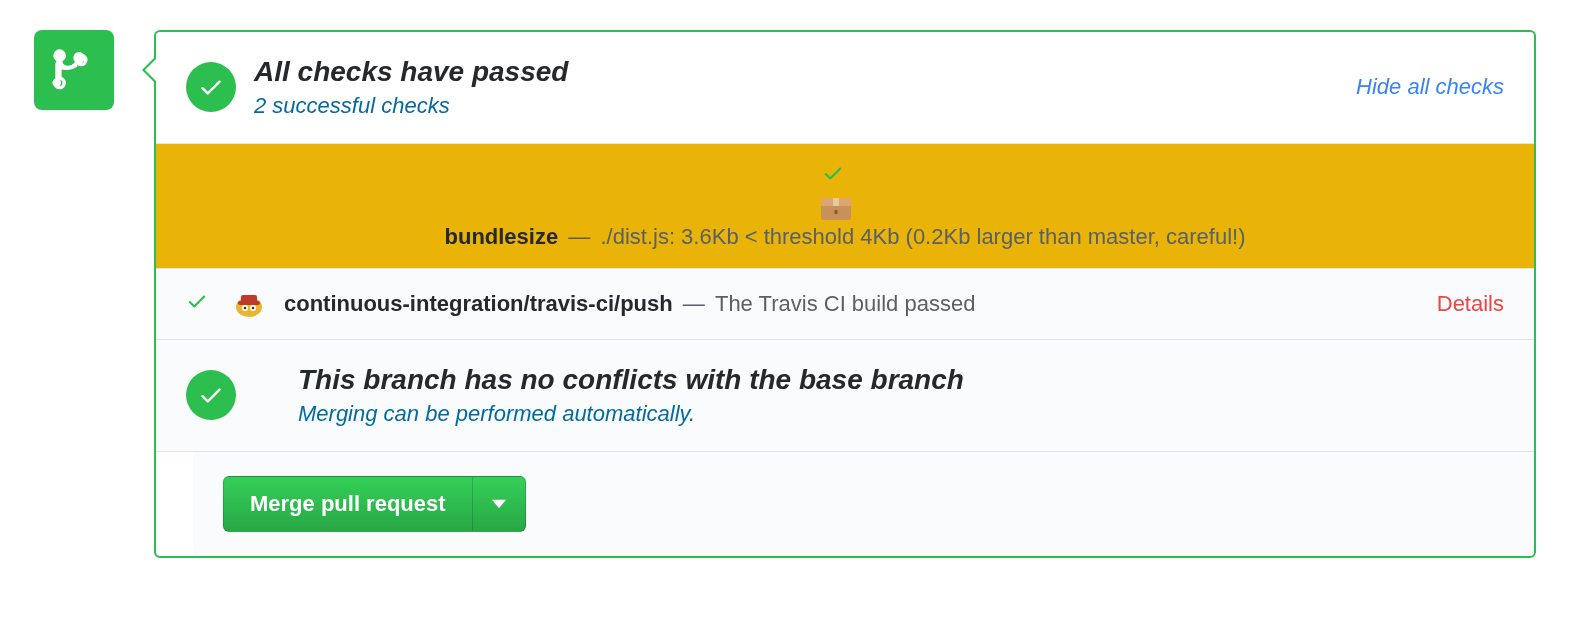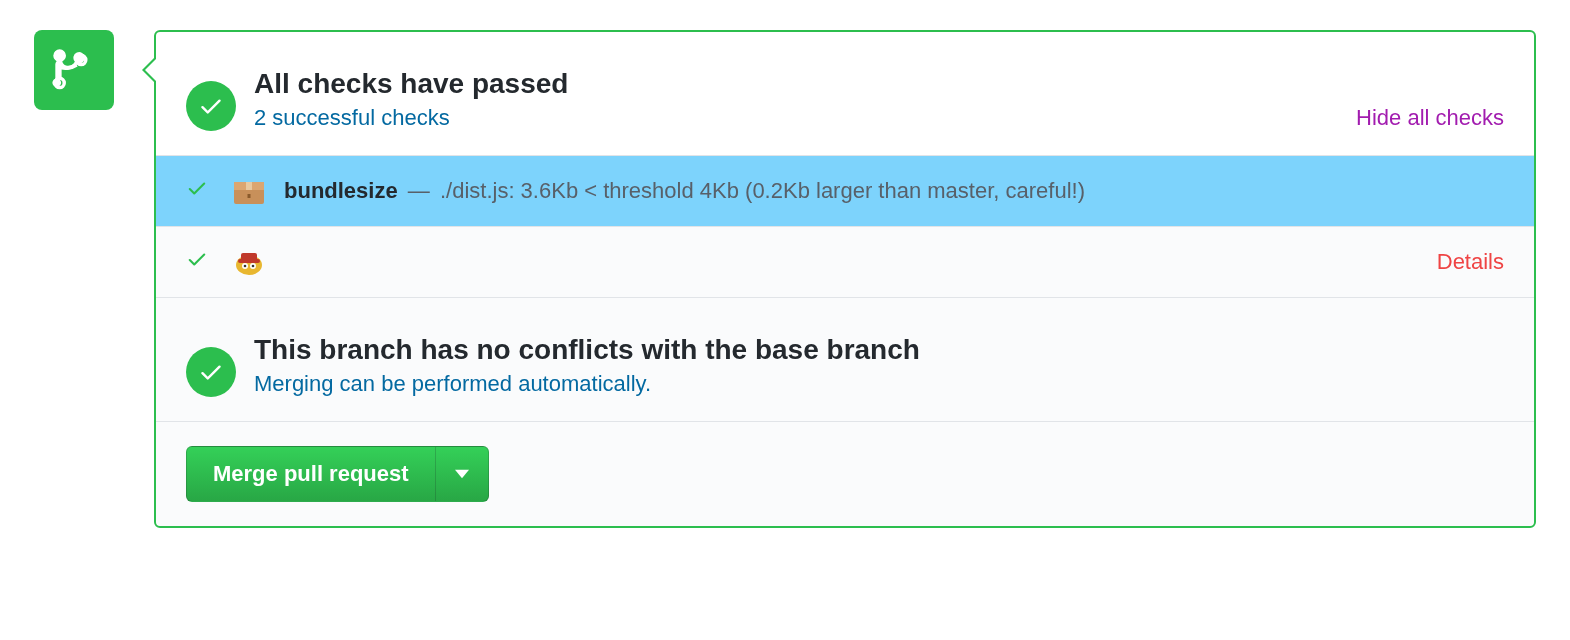--- a/index.html
+++ b/index.html
@@ -40,66 +40,69 @@
       content:"";
       position:absolute;
       left:-11px; top:26px;
       width:0;height:0;
       border-top:12px solid transparent;
       border-bottom:12px solid transparent;
       border-right:12px solid #fff;
     }
     .section-head {
       display:flex;
-      align-items:flex-end;
-      padding:34px 30px 24px 30px;
+      align-items:center;
+      padding:22px 30px 24px 30px;
+      font-style:italic;
     }
     .section-head.top { border-bottom:1px solid #e1e4e8; }
     .big-check {
       width:50px; height:50px;
       background:#2cbe4e;
       border-radius:50%;
       display:flex; align-items:center; justify-content:center;
       flex-shrink:0;
       margin-right:18px;
     }
     .head-text { flex:1; }
     .head-title { font-size:28px; font-weight:600; color:#24292e; line-height:1.25; }
     .head-sub { font-size:22px; color:#0369a1; margin-top:4px; }
-    .hide-link { font-size:22px; color:#a21caf; cursor:pointer; white-space:nowrap; }
+    .hide-link { font-size:22px; color:#3b82f6; cursor:pointer; white-space:nowrap; }
     .check-row {
       display:flex; align-items:center;
       padding:18px 30px;
       font-size:22px;
       border-top:1px solid #e1e4e8;
     }
-    .check-row.highlight { background:#7dd3fc; border-top:none; }
+    .check-row.highlight { background:#eab308; border-top:none;flex-direction:column; }
     .check-row.plain { background:#fafbfc; }
     .small-check { width:24px; margin-right:22px; flex-shrink:0; }
     .app-icon {
       width:34px; height:34px;
       border-radius:6px;
       margin-right:18px;
       flex-shrink:0;
       display:flex; align-items:center; justify-content:center;
     }
     .check-name { font-weight:600; color:#24292e; }
     .check-sep { color:#586069; padding:0 4px; }
     .check-msg { color:#586069; }
     .details-link { margin-left:auto; color:#ef4444; cursor:pointer; }
     .conflict-section {
       border-top:1px solid #e1e4e8;
       background:#fafbfc;
       border-bottom:1px solid #e1e4e8;
+      gap:44px;
     }
     .conflict-section .head-sub { font-size:22px; }
     .merge-footer {
       padding:24px 30px;
       background:#fafbfc;
       border-radius:0 0 6px 6px;
+      margin-left:37px;
     }
     .merge-btn-group { display:inline-flex; }
     .merge-btn {
       background:linear-gradient(#34d058,#28a745);
       color:#fff;
       font-size:22px;
       font-weight:600;
       padding:14px 26px;
       border:1px solid rgba(27,31,35,.2);
       border-right:none;
@@ -176,20 +179,25 @@
         <svg width="34" height="34" viewBox="0 0 34 34">
             <ellipse cx="17" cy="20" rx="13" ry="10" fill="#e8b730"></ellipse>
             <rect x="9" y="8" width="16" height="8" rx="2" fill="#c0392b"></rect>
             <rect x="6" y="14" width="22" height="4" rx="2" fill="#c0392b"></rect>
             <circle cx="13" cy="21" r="3" fill="#fff"></circle>
             <circle cx="21" cy="21" r="3" fill="#fff"></circle>
             <circle cx="13" cy="21" r="1.3" fill="#333"></circle>
             <circle cx="21" cy="21" r="1.3" fill="#333"></circle>
           </svg>
       </span>
+      <span>
+        <span class="check-name">continuous-integration/travis-ci/push</span>
+        <span class="check-sep"> — </span>
+        <span class="check-msg">The Travis CI build passed</span>
+      </span>
       <span class="details-link">Details</span>
     </div>
 
     <div class="section-head conflict-section">
       <div class="big-check">
         <svg width="26" height="26" viewBox="0 0 16 16" fill="#fff">
             <path d="M13.78 4.22a.75.75 0 0 1 0 1.06l-7.25 7.25a.75.75 0 0 1-1.06 0L2.22 9.28a.75.75 0 1 1 1.06-1.06L6 10.94l6.72-6.72a.75.75 0 0 1 1.06 0z"></path>
           </svg>
       </div>
       <div class="head-text">

